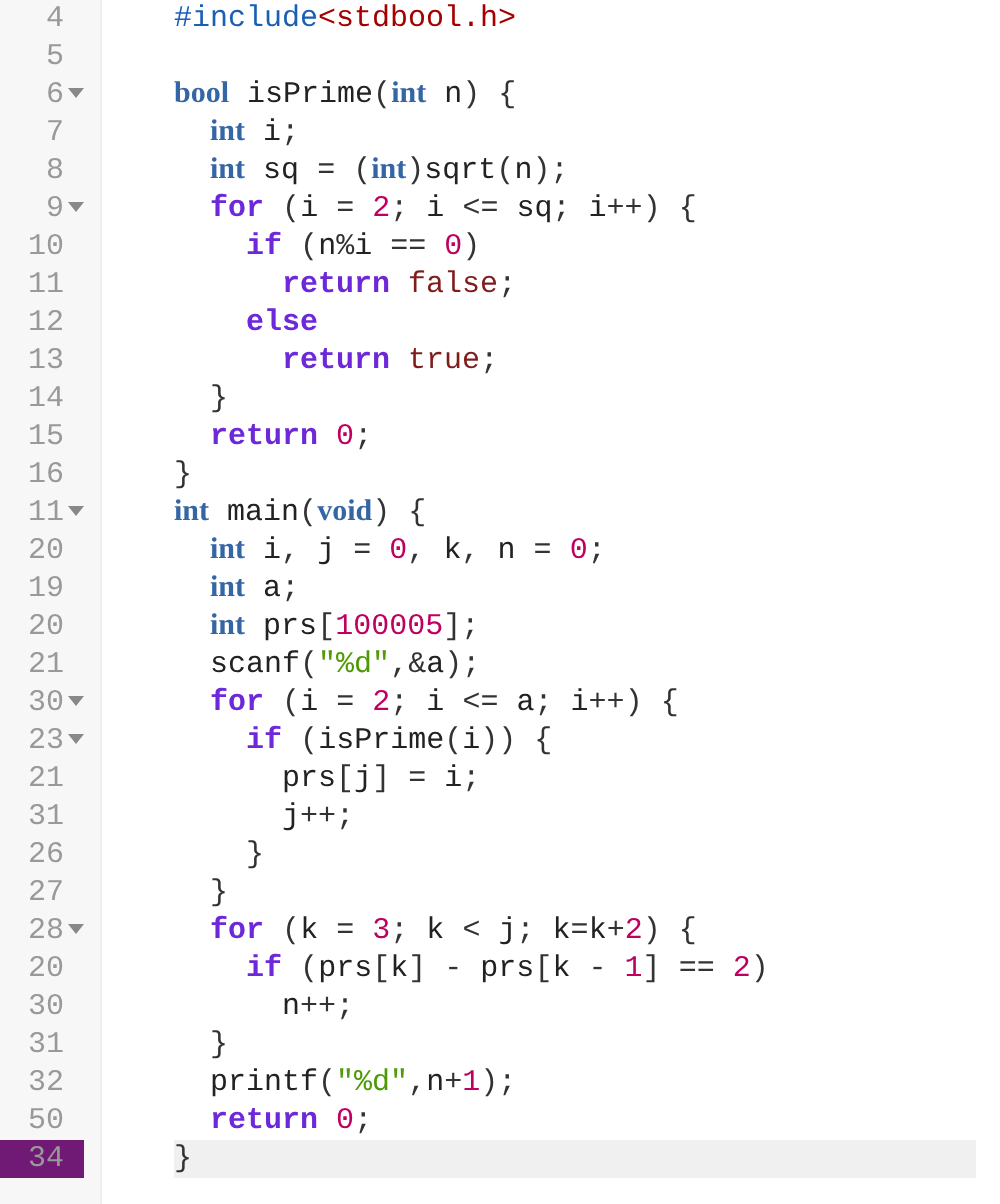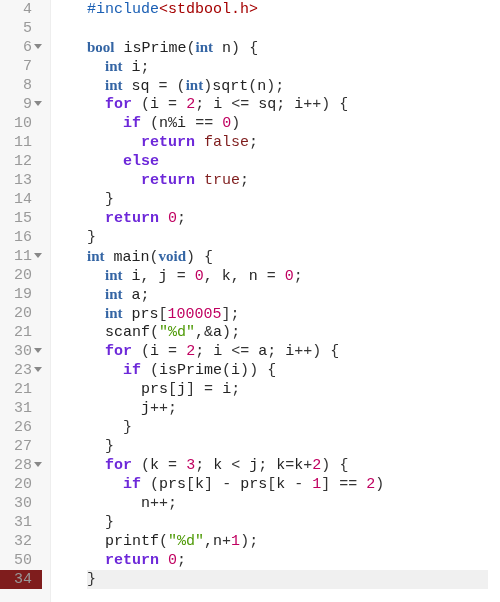--- a/index.html
+++ b/index.html
@@ -38,21 +38,21 @@
     position: absolute;
     right: 0px;
     top: 6px;
     width: 0;
     height: 0;
     border-left: 4px solid transparent;
     border-right: 4px solid transparent;
     border-top: 5px solid #888;
   }
   .gutter .ln.cursor-line {
-    background: #7f1d1d;
+    background: #701a75;
   }
   .code {
     flex: 1;
     padding: 0 12px 0 8px;
     white-space: pre;
     line-height: 19px;
     color: #333;
     margin-left: 28px;
   }
   .code .line {

